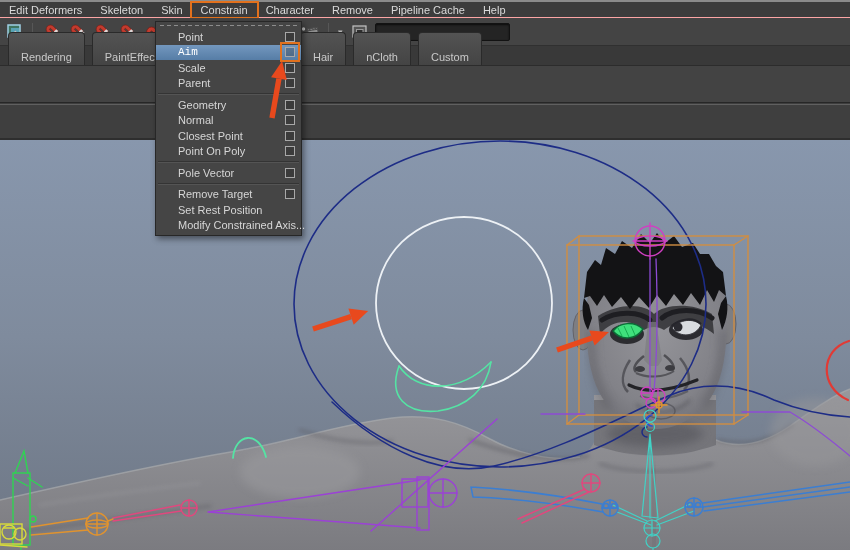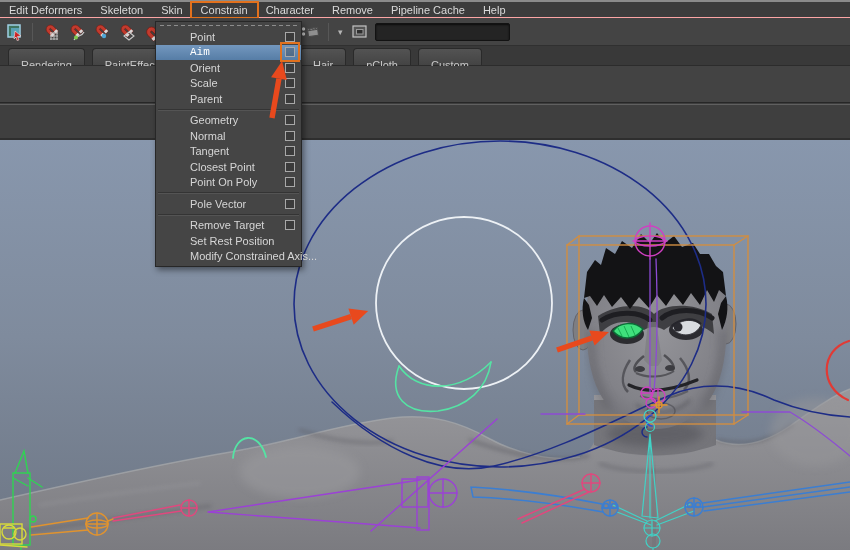--- a/index.html
+++ b/index.html
@@ -24,21 +24,21 @@
   .tbi{width:22px; height:22px; display:flex; align-items:center; justify-content:center;}
   .tb-sep{width:1px; height:18px; background:#2e2e2e; border-right:1px solid #575757; margin:0 3px;}
   .tb-caret{color:#b5b5b5; font-size:9px; padding:0 2px;}
   .tb-field{width:135px; height:18px; background:#242424; border:1px solid #121212;
     border-radius:2px; box-shadow:inset 0 1px 2px rgba(0,0,0,.7); color:#ddd; font-size:11px; padding:0 4px;}
 
   .tabsrow{position:absolute; left:0; top:46px; width:850px; height:20px;
     background:#393939; border-bottom:1px solid #2c2c2c;}
   .tabs-left{position:absolute; left:8px; bottom:0; display:flex;}
   .tabs-right{position:absolute; left:300px; bottom:0; display:flex;}
-  .tab{height:17px; line-height:16px; padding:8px 12px; margin-right:7px;
+  .tab{height:17px; line-height:16px; padding:16px 12px; margin-right:7px;
     background:linear-gradient(#535353,#444444); border:1px solid #2a2a2a; border-bottom:none;
     border-radius:4px 4px 0 0; color:#c9c9c9; font-size:11px; white-space:nowrap; cursor:default;}
 
   .shelfarea{position:absolute; left:0; top:66px; width:850px; height:37px;
     background:#434343; border-bottom:1px solid #272727;}
   .panelstrip{position:absolute; left:0; top:104px; width:850px; height:36px;
     background:#3f3f3f; border-top:1px solid #606060; border-bottom:2px solid #2e2e2e;}
 
   
   .viewport{position:absolute; left:0; top:140px; width:850px; height:410px;
@@ -47,21 +47,21 @@
 
   
   .constrain-menu{position:absolute; left:155px; top:21px; width:147px; z-index:40;
     background:#454545; border:1px solid #272727; box-shadow:2px 3px 6px rgba(0,0,0,.45);
     padding-bottom:2px;}
   .cm-tear{height:7px; position:relative;}
   .cm-tear::after{content:""; position:absolute; left:4px; right:4px; top:3px; height:1px;
     background:repeating-linear-gradient(90deg,#8d8d8d 0 4px,transparent 4px 7px);}
   .cm-item{display:flex; align-items:center; height:15.5px; padding:0 6px 0 22px;
     color:#d6d6d6; font-size:11px; cursor:default; white-space:nowrap;}
-  .cm-item .lbl{flex:1;margin-left:12px;}
+  .cm-item .lbl{flex:1;}
   .cm-item.hl{background:linear-gradient(#7397be,#567da6); color:#fff;font-family:Liberation Mono, monospace;}
   .cm-box{width:10px; height:10px; border:1px solid #a8a8a8; background:rgba(30,30,30,.25); flex:none;}
   .cm-box.outlined{outline:2px solid var(--orange); outline-offset:3px;}
   .cm-sep{height:0; border-top:1px solid #343434; border-bottom:1px solid #545454; margin:2px 2px;}
 
   .arrow3{position:absolute; left:258px; top:50px; z-index:60; pointer-events:none;}
 </style>
 </head>
 <body>
 
@@ -363,42 +363,34 @@
     <div>
         <div class="cm-item">
           <span class="lbl">Point</span>
           <span class="cm-box"></span>
         </div>
         <div class="cm-item hl">
           <span class="lbl">Aim</span>
           <span class="cm-box outlined"></span>
         </div>
         <div class="cm-item">
-          <span class="lbl">Orient</span>
-          <span class="cm-box"></span>
-        </div>
-        <div class="cm-item">
           <span class="lbl">Scale</span>
           <span class="cm-box"></span>
         </div>
         <div class="cm-item">
           <span class="lbl">Parent</span>
           <span class="cm-box"></span>
         </div>
         <div class="cm-sep"></div>
         <div class="cm-item">
           <span class="lbl">Geometry</span>
           <span class="cm-box"></span>
         </div>
         <div class="cm-item">
           <span class="lbl">Normal</span>
-          <span class="cm-box"></span>
-        </div>
-        <div class="cm-item">
-          <span class="lbl">Tangent</span>
           <span class="cm-box"></span>
         </div>
         <div class="cm-item">
           <span class="lbl">Closest Point</span>
           <span class="cm-box"></span>
         </div>
         <div class="cm-item">
           <span class="lbl">Point On Poly</span>
           <span class="cm-box"></span>
         </div>

